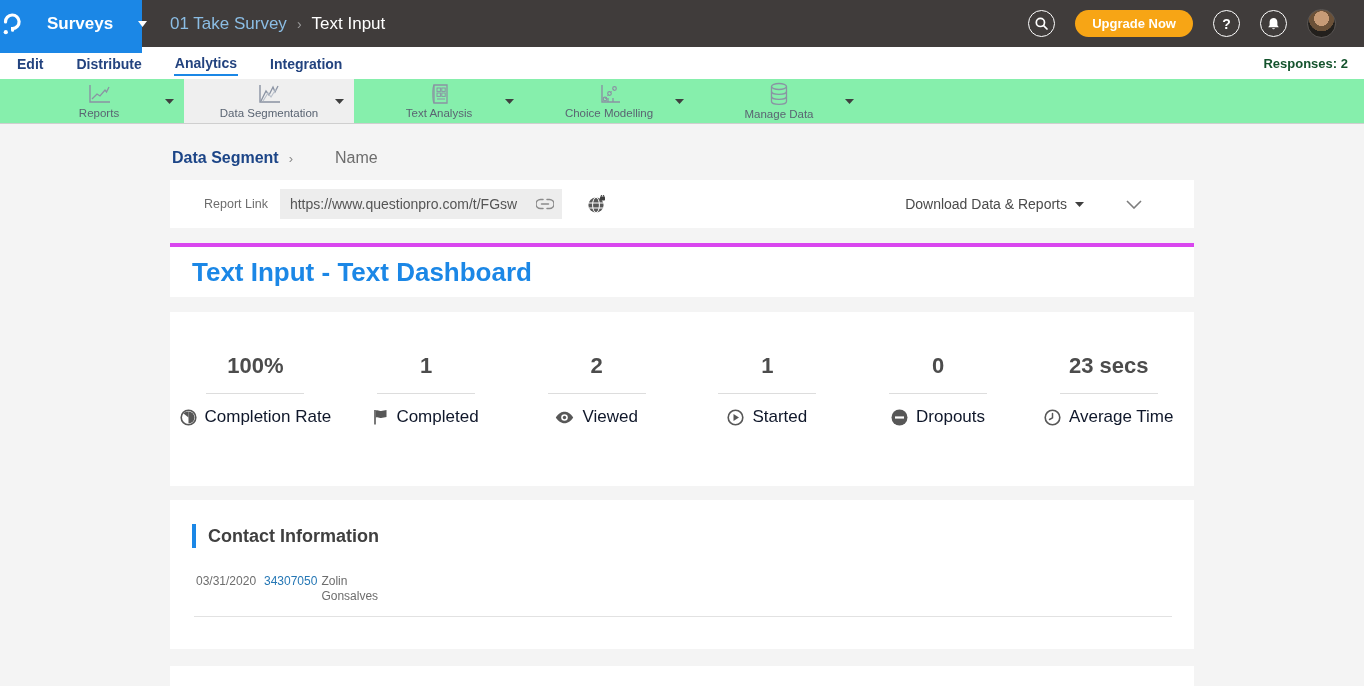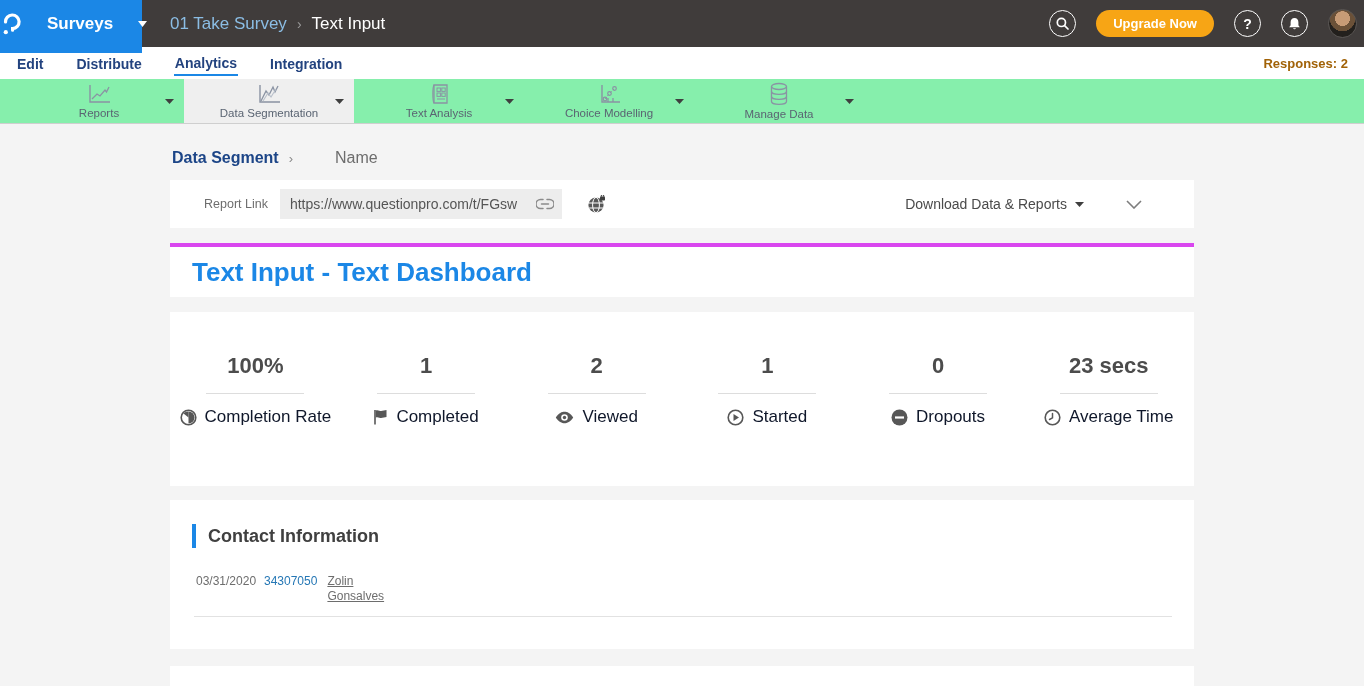--- a/index.html
+++ b/index.html
@@ -8,37 +8,37 @@
 
   
   .header { display:flex; align-items:center; height:47px; background:#403c3b; color:#fff; }
   .logo-block { display:flex; align-items:center; gap:25px; width:142px; height:59px;
     background:#1b87e6; cursor:pointer; flex-shrink:0; }
   .logo-block .product { font-size:17px; font-weight:bold; color:#fff; }
   .hdr-breadcrumb { display:flex; align-items:center; gap:10px; padding-left:28px; font-size:17px; }
   .hdr-breadcrumb .survey { color:#8bbde4; cursor:pointer; }
   .hdr-breadcrumb .sep { color:#9a9a9a; font-size:14px; }
   .hdr-breadcrumb .page { color:#fff; }
-  .hdr-right { margin-left:auto; display:flex; align-items:center; gap:20px; padding-right:7px; }
+  .hdr-right { margin-left:auto; display:flex; align-items:center; gap:20px; padding-right:28px; }
   .circle-btn { width:27px; height:27px; border:1.6px solid #fff; border-radius:50%;
     display:flex; align-items:center; justify-content:center; cursor:pointer; color:#fff;
     font-size:14px; font-weight:bold; }
   .upgrade-btn { background:#f7a515; color:#fff; border:none; border-radius:14px;
     height:27px; padding:0 17px; font-size:13px; font-weight:bold; cursor:pointer;
     font-family:"Liberation Sans", sans-serif; }
   .avatar { width:29px; height:29px; border-radius:50%; cursor:pointer; overflow:hidden;
     background:radial-gradient(circle at 50% 32%, #c79b76 0 32%, #6b5138 33% 55%, #23201d 56%);
     border:1px solid #5a5654; }
 
   
   .subnav { display:flex; align-items:center; height:32px; background:#fff; padding:0 16px; }
   .subnav a { font-size:14px; font-weight:bold; color:#23437f; text-decoration:none;
     margin-right:31px; padding:5px 1px 3px; cursor:pointer; }
   .subnav a.active { border-bottom:2px solid #1b87e6; }
-  .responses { margin-left:auto; font-size:13px; font-weight:bold; color:#a16207; }
+  .responses { margin-left:auto; font-size:13px; font-weight:bold; color:#14532d; }
 
   
   .toolbar { display:flex; background:#86efac; height:45px; border-bottom:1px solid #cfcfcf;
     padding-left:14px; }
   .tool-tab { position:relative; width:170px; display:flex; flex-direction:column;
     align-items:center; justify-content:center; cursor:pointer; color:#8a93a3; }
   .tool-tab.active { background:#efefef; }
   .tool-tab .tt-label { font-size:11.5px; color:#5a6472; margin-top:2px; }
   .tool-tab .caret { position:absolute; right:10px; top:20px; color:#3f3f3f; }
 
@@ -73,21 +73,21 @@
   .stat-divider { width:98px; border:none; border-top:1px solid #ddd; margin:14px 0 13px; }
   .stat-label-row { display:flex; align-items:center; gap:8px; color:#575757; }
   .stat-label { font-size:17px; color:#0f172a; }
 
   .contact-card { height:149px; padding:24px 22px 0; margin-bottom:17px; }
   .section-title { border-left:4px solid #1b87e6; padding-left:12px; font-size:18px;
     color:#404040; font-weight:bold; line-height:24px; }
   .contact-row { display:flex; margin:26px 0 0 4px; font-size:12px; color:#6d6d6d; }
   .c-date { width:64px; }
   .c-id { color:#2577b5; cursor:pointer; margin-left:4px; }
-  .c-name { margin-left:10px; width:62px; line-height:1.25;text-decoration:underline; }
+  .c-name { margin-left:4px; width:62px; line-height:1.25; }
   .contact-divider { border:none; border-top:1px solid #e2e2e2; margin:12px 0 0 2px; width:978px; }
 
   .bottom-card { height:40px; }
 
   svg { display:block; }
 </style>
 </head>
 <body>
 
 <div class="header">

